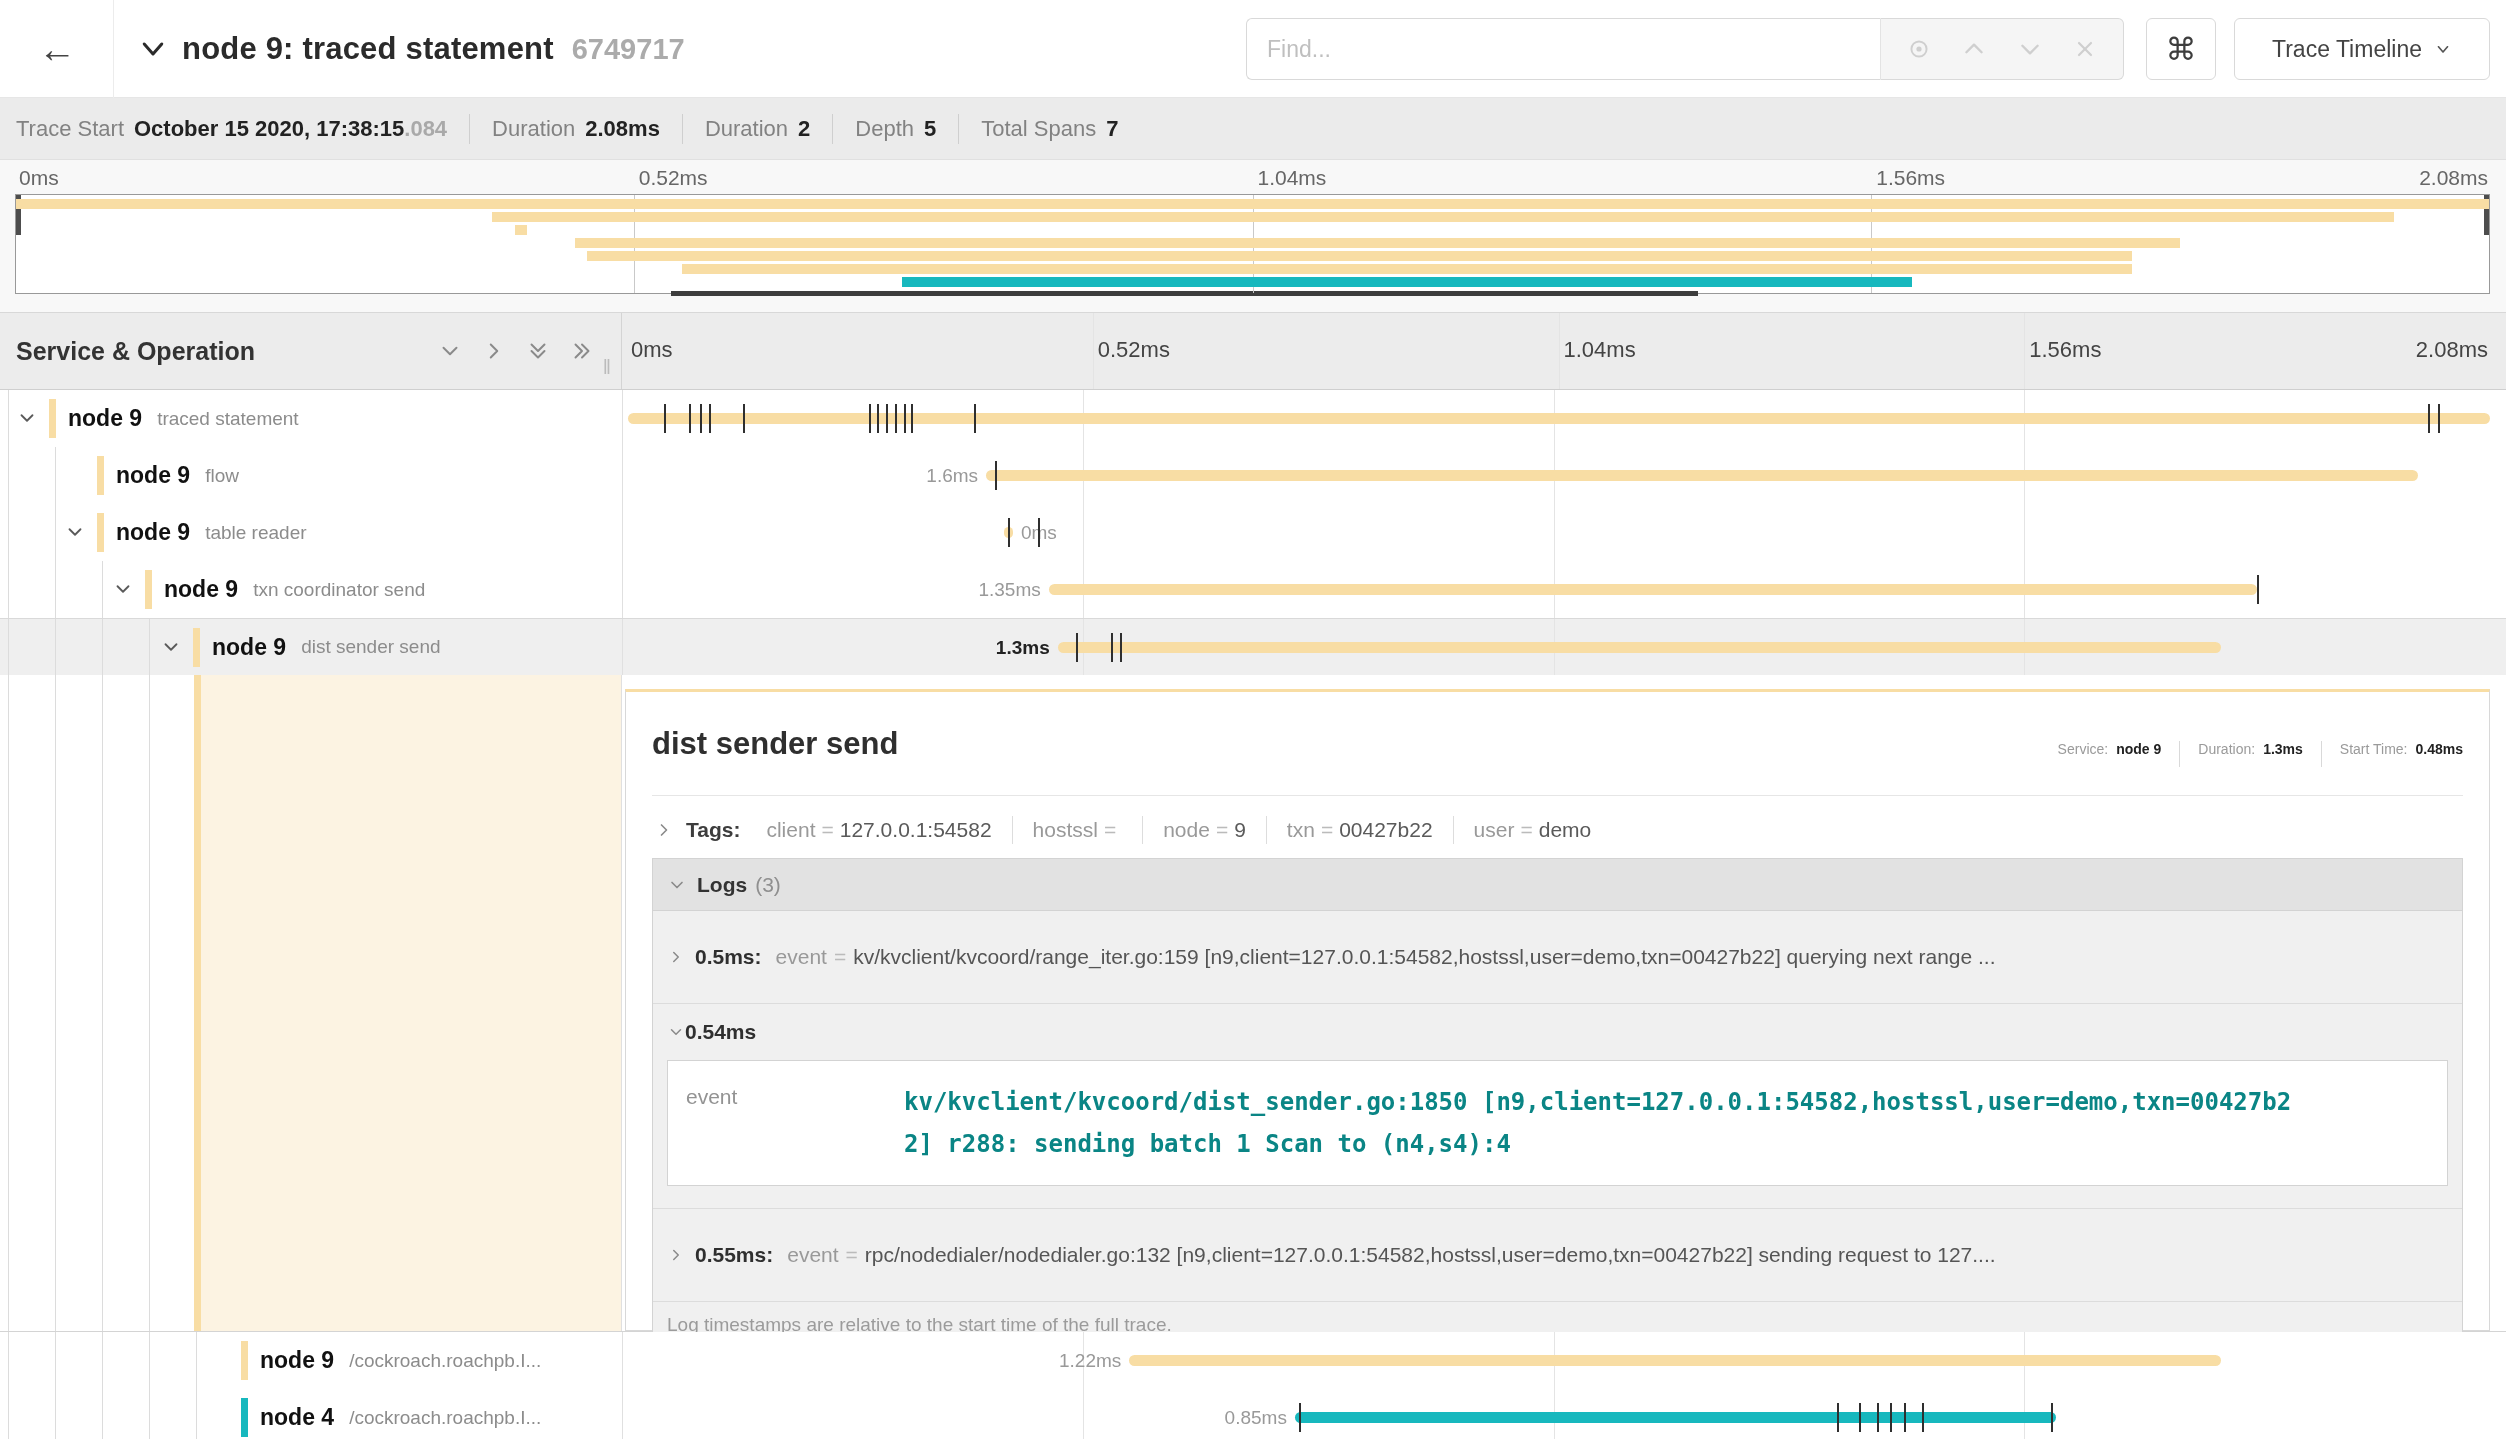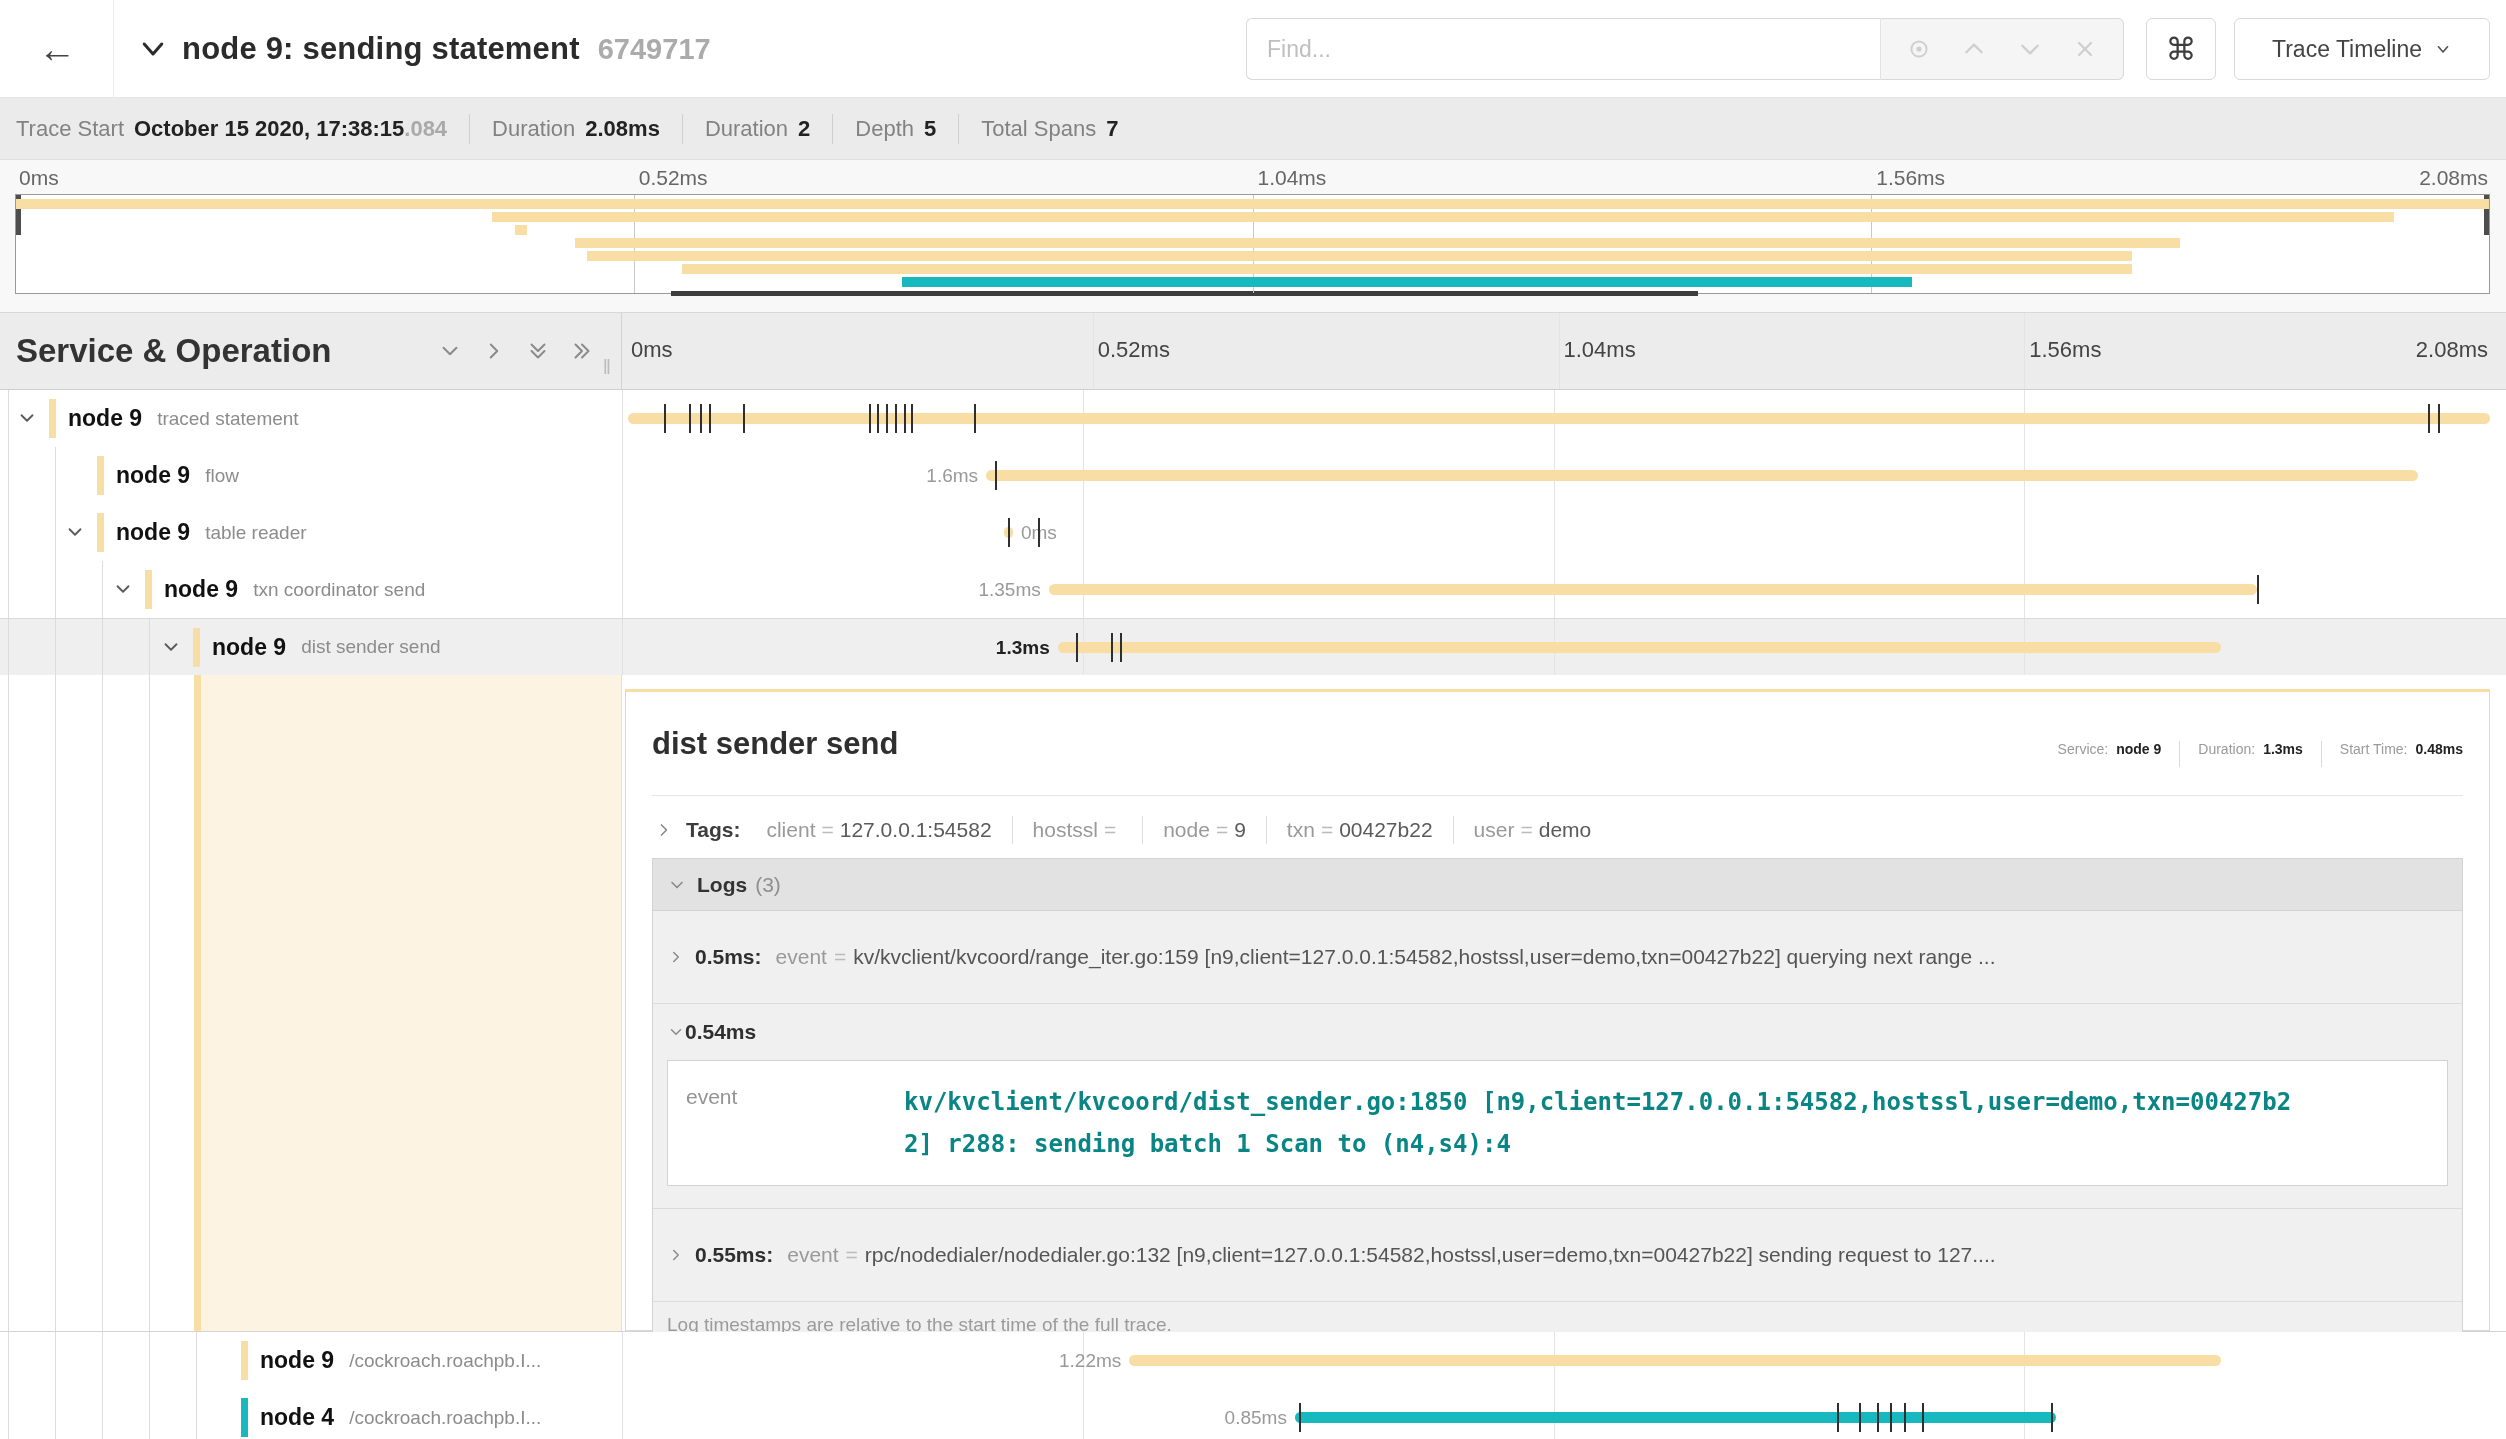--- a/index.html
+++ b/index.html
@@ -35,21 +35,21 @@
   .mm-axis { position:absolute; left:15px; right:16px; top:6px; height:26px; font-size:21px; color:#666; }
   .mm-axis span { position:absolute; top:0; }
   .mm-graph { position:absolute; left:15px; right:16px; top:34px; height:100px; background:#fff; border:1px solid #999; }
   .mm-vline { position:absolute; top:0; bottom:0; width:1px; background:#c9c9c9; }
   .mm-bar { position:absolute; height:10px; min-width:4px; }
   .mm-scrub { position:absolute; top:0; width:5px; height:40px; background:#4d4d4d; }
   .mm-scroll { position:absolute; bottom:-3px; left:26.5%; width:41.5%; height:5px; background:#3d3d3d; }
   
   .gridhead { position:absolute; left:0; top:312px; width:100%; height:78px; background:#ececec; border-top:1px solid #d8d8d8; border-bottom:1px solid #cfcfcf; }
   .gh-left { position:absolute; left:0; top:0; width:622px; height:100%; display:flex; align-items:center; border-right:1px solid #d4d4d4; }
-  .gh-title { font-size:33px; font-weight:700; color:#333; margin-left:16px; }
+  .gh-title { font-size:25px; font-weight:700; color:#333; margin-left:16px; }
   .gh-icons { display:flex; align-items:center; gap:18px; margin-left:auto; margin-right:26px; }
   .gh-icons .gicon { display:flex; align-items:center; cursor:pointer; }
   .gh-drag { position:absolute; right:8px; bottom:10px; color:#bbb; font-size:20px; letter-spacing:2px; cursor:col-resize; }
   .gh-right { position:absolute; left:622px; right:0; top:0; height:100%; }
   .gh-plot { position:absolute; left:5px; right:16px; top:0; bottom:0; font-size:22px; color:#444; }
   .gh-plot span { position:absolute; top:24px; }
   .vline { position:absolute; top:0; bottom:0; width:1px; background:#e4e4e4; }
   
   .rows-top { position:absolute; left:0; top:390px; width:100%; }
   .rows-bottom { position:absolute; left:0; top:1332px; width:100%; }
@@ -121,21 +121,21 @@
 
   <div class="topbar">
     <button class="back-btn">←</button>
     <div class="topbar-divider"></div>
     <div class="title-wrap">
       <span class="collapse-chev">
         <svg width="30" height="30" viewBox="0 0 24 24" fill="none" stroke="#2b2b2b" stroke-width="2.4" stroke-linecap="round" stroke-linejoin="round">
             <polyline points="5 8 12 16 19 8"></polyline>
           </svg>
       </span>
-      <span class="trace-title">node 9: sending statement</span>
+      <span class="trace-title">node 9: traced statement</span>
       <span class="trace-id">6749717</span>
     </div>
     <div class="find-group">
       <input class="find-input" placeholder="Find..." style="">
       <div class="find-tools">
         <span class="ticon">
           <svg width="26" height="26" viewBox="0 0 24 24">
               <circle cx="12" cy="12" r="7" stroke="#cfcfcf" fill="none" stroke-width="1.8"></circle>
               <circle cx="12" cy="12" r="2.4" fill="#cfcfcf"></circle>
             </svg>

